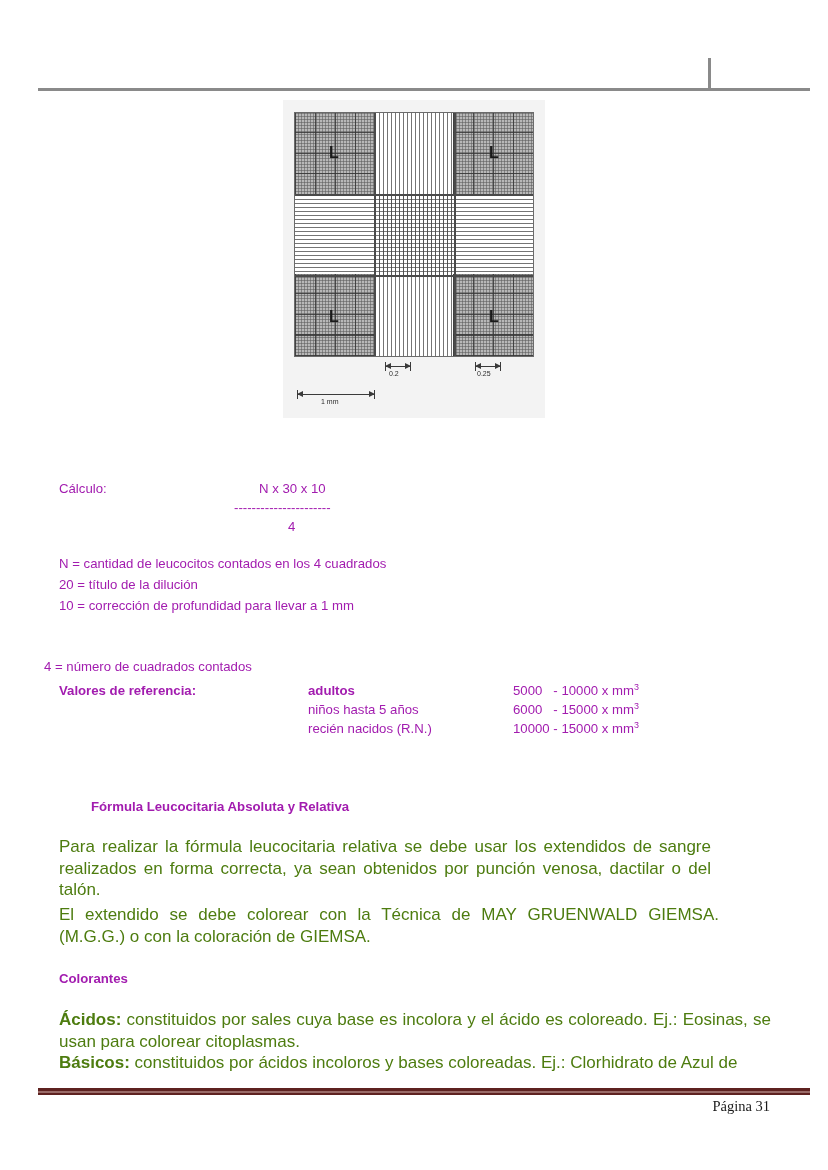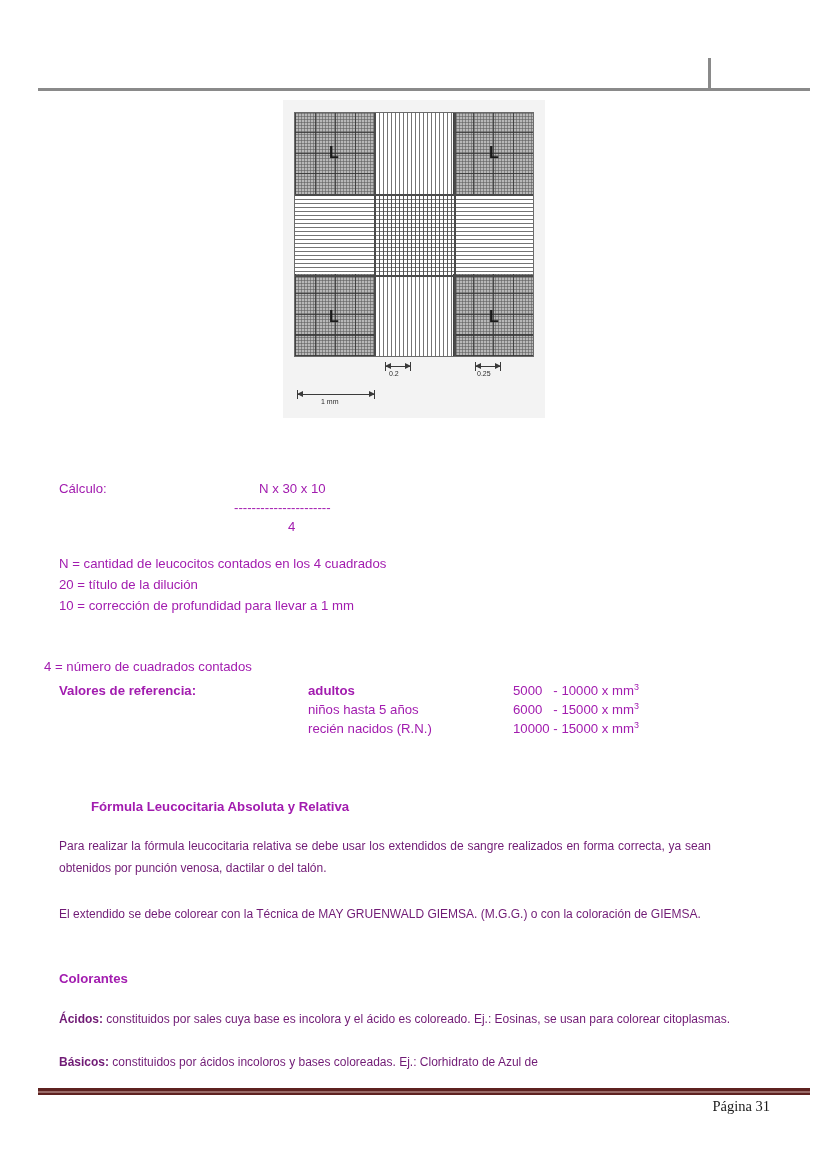--- a/index.html
+++ b/index.html
@@ -182,23 +182,23 @@
     font-size: 13.2px;
     line-height: 20px;
     color: #a21caf;
     white-space: pre;
   }
   .txt.bold { font-weight: 700; }
 
   .para {
     position: absolute;
     font-family: "Liberation Sans", sans-serif;
-    font-size: 12px;
+    font-size: 17px;
     line-height: 21.5px;
-    color: #701a75;
+    color: #4d7c0f;
     text-align: justify;
   }
 
   sup { font-size: 0.68em; vertical-align: super; line-height: 0; }
 
   
   .footer-rule-outer {
     position: absolute;
     left: 38px;
     top: 1088px;

